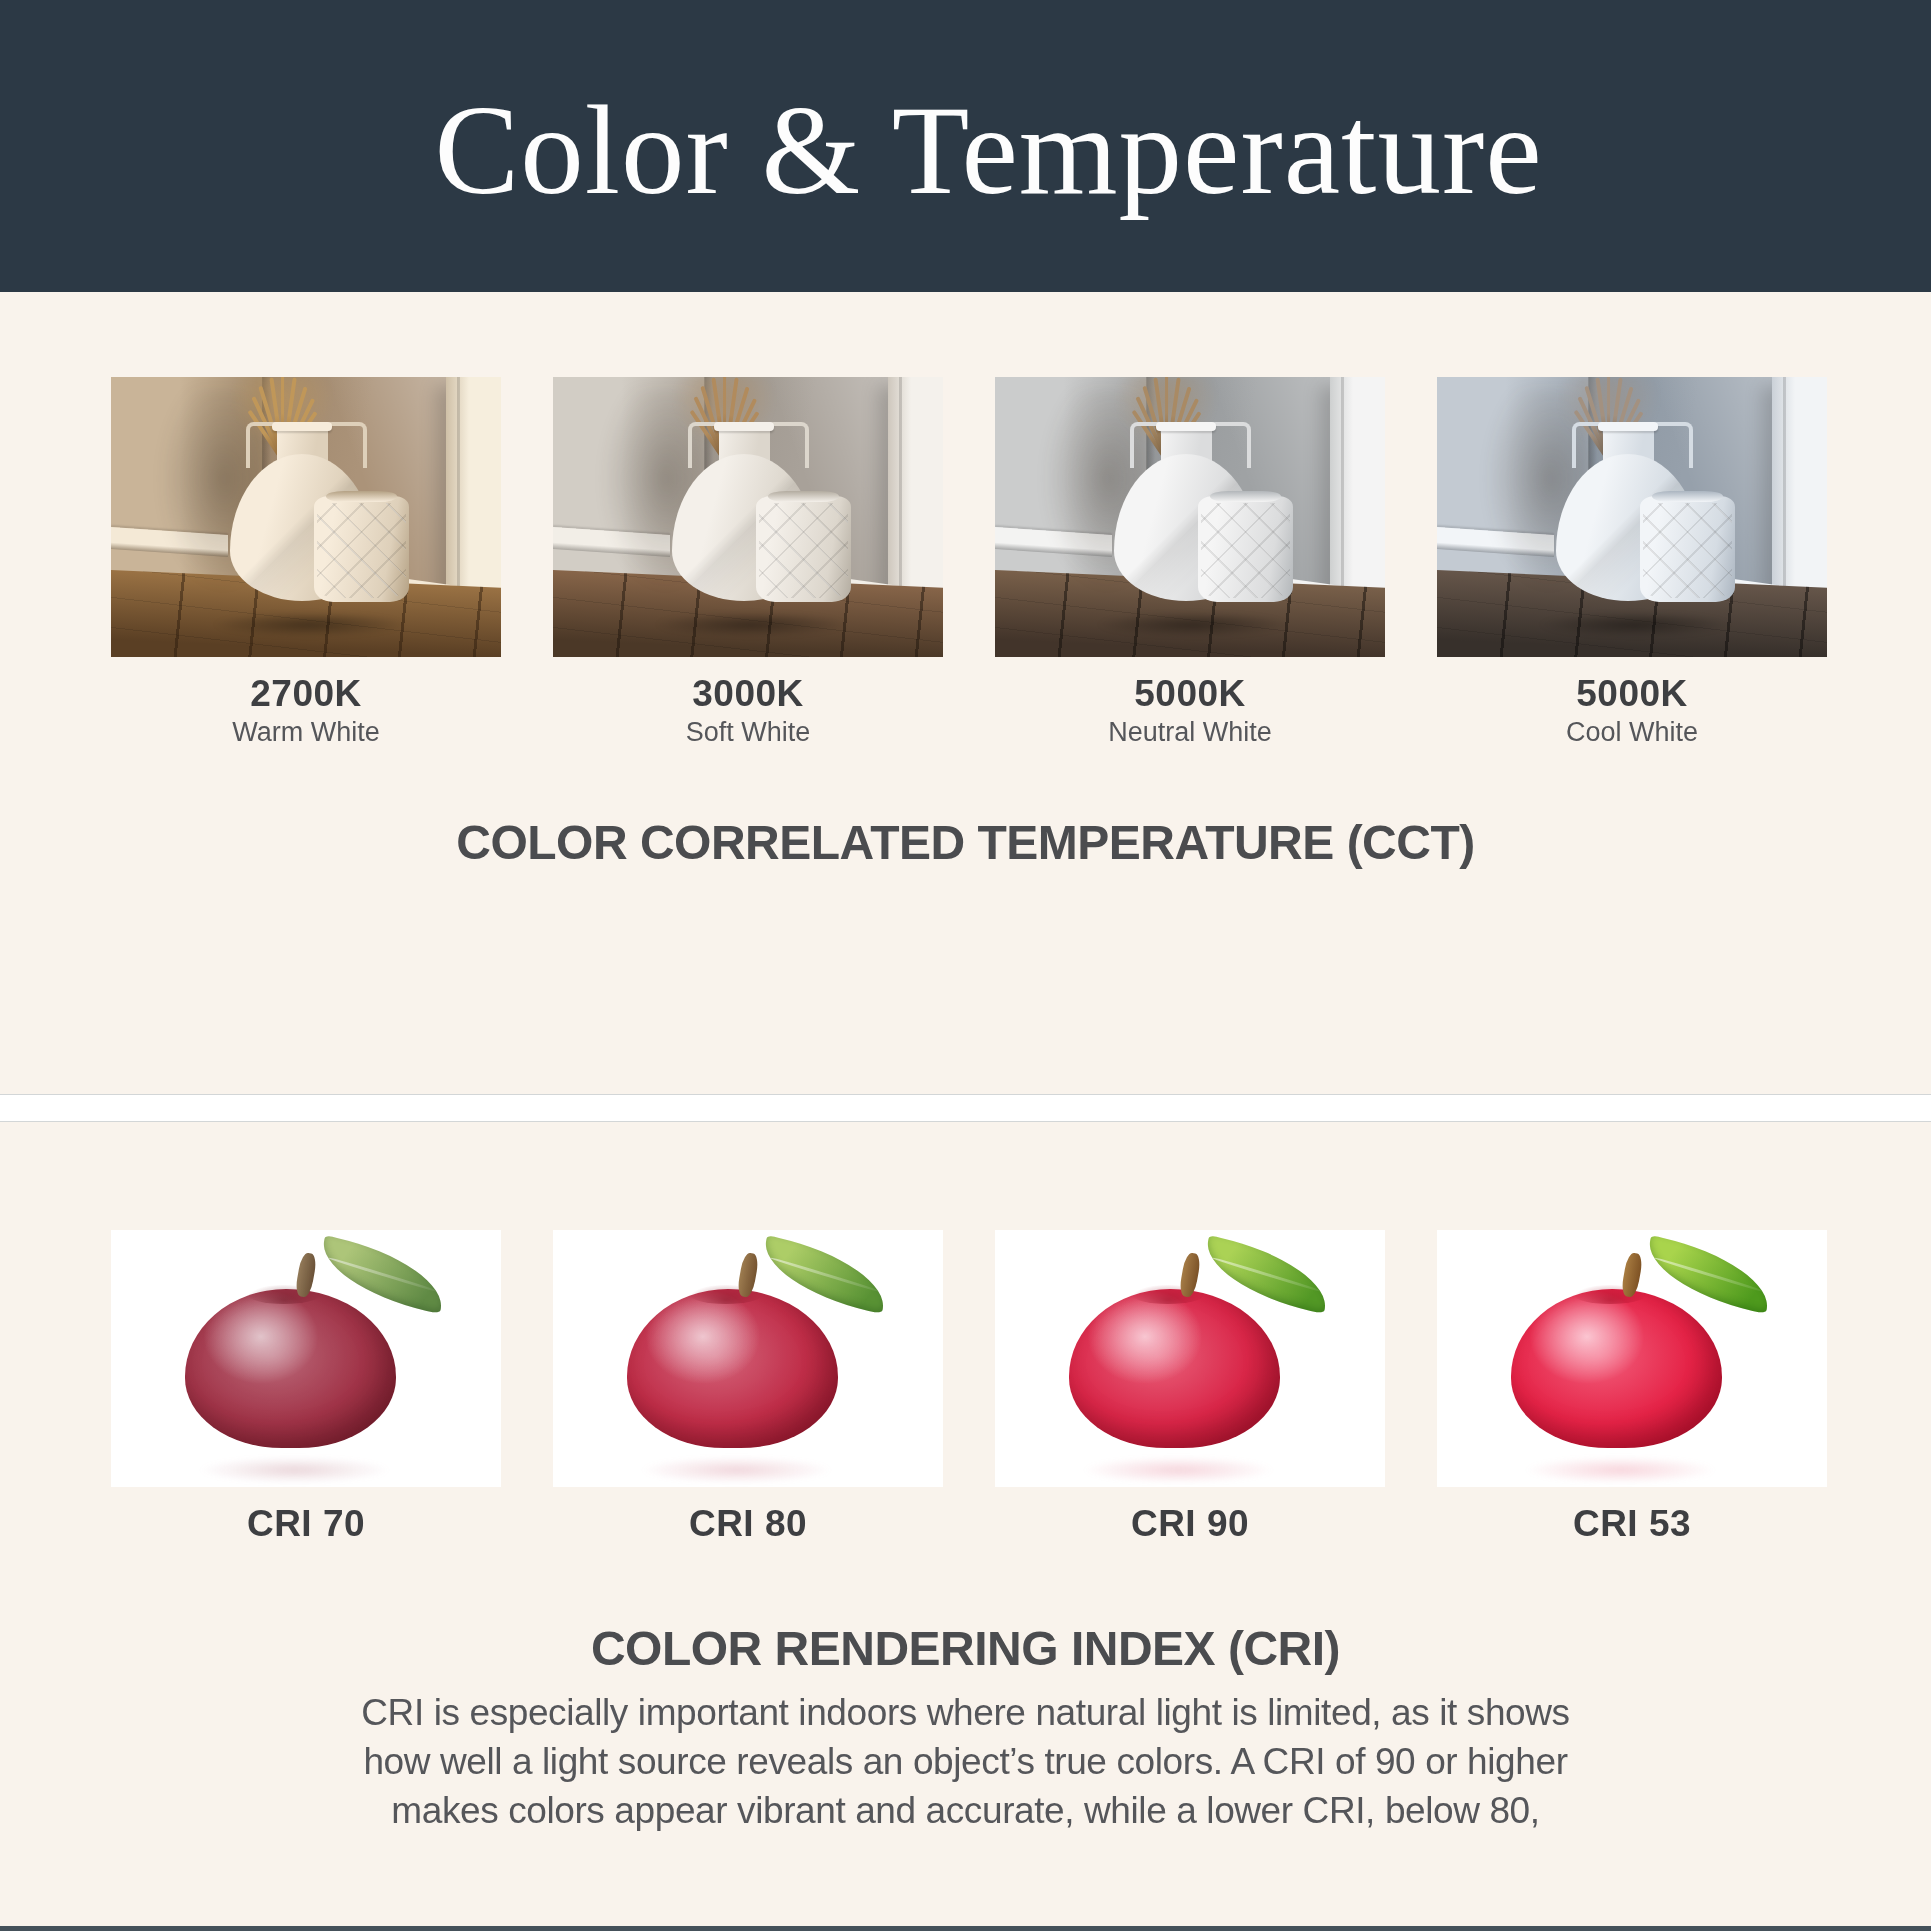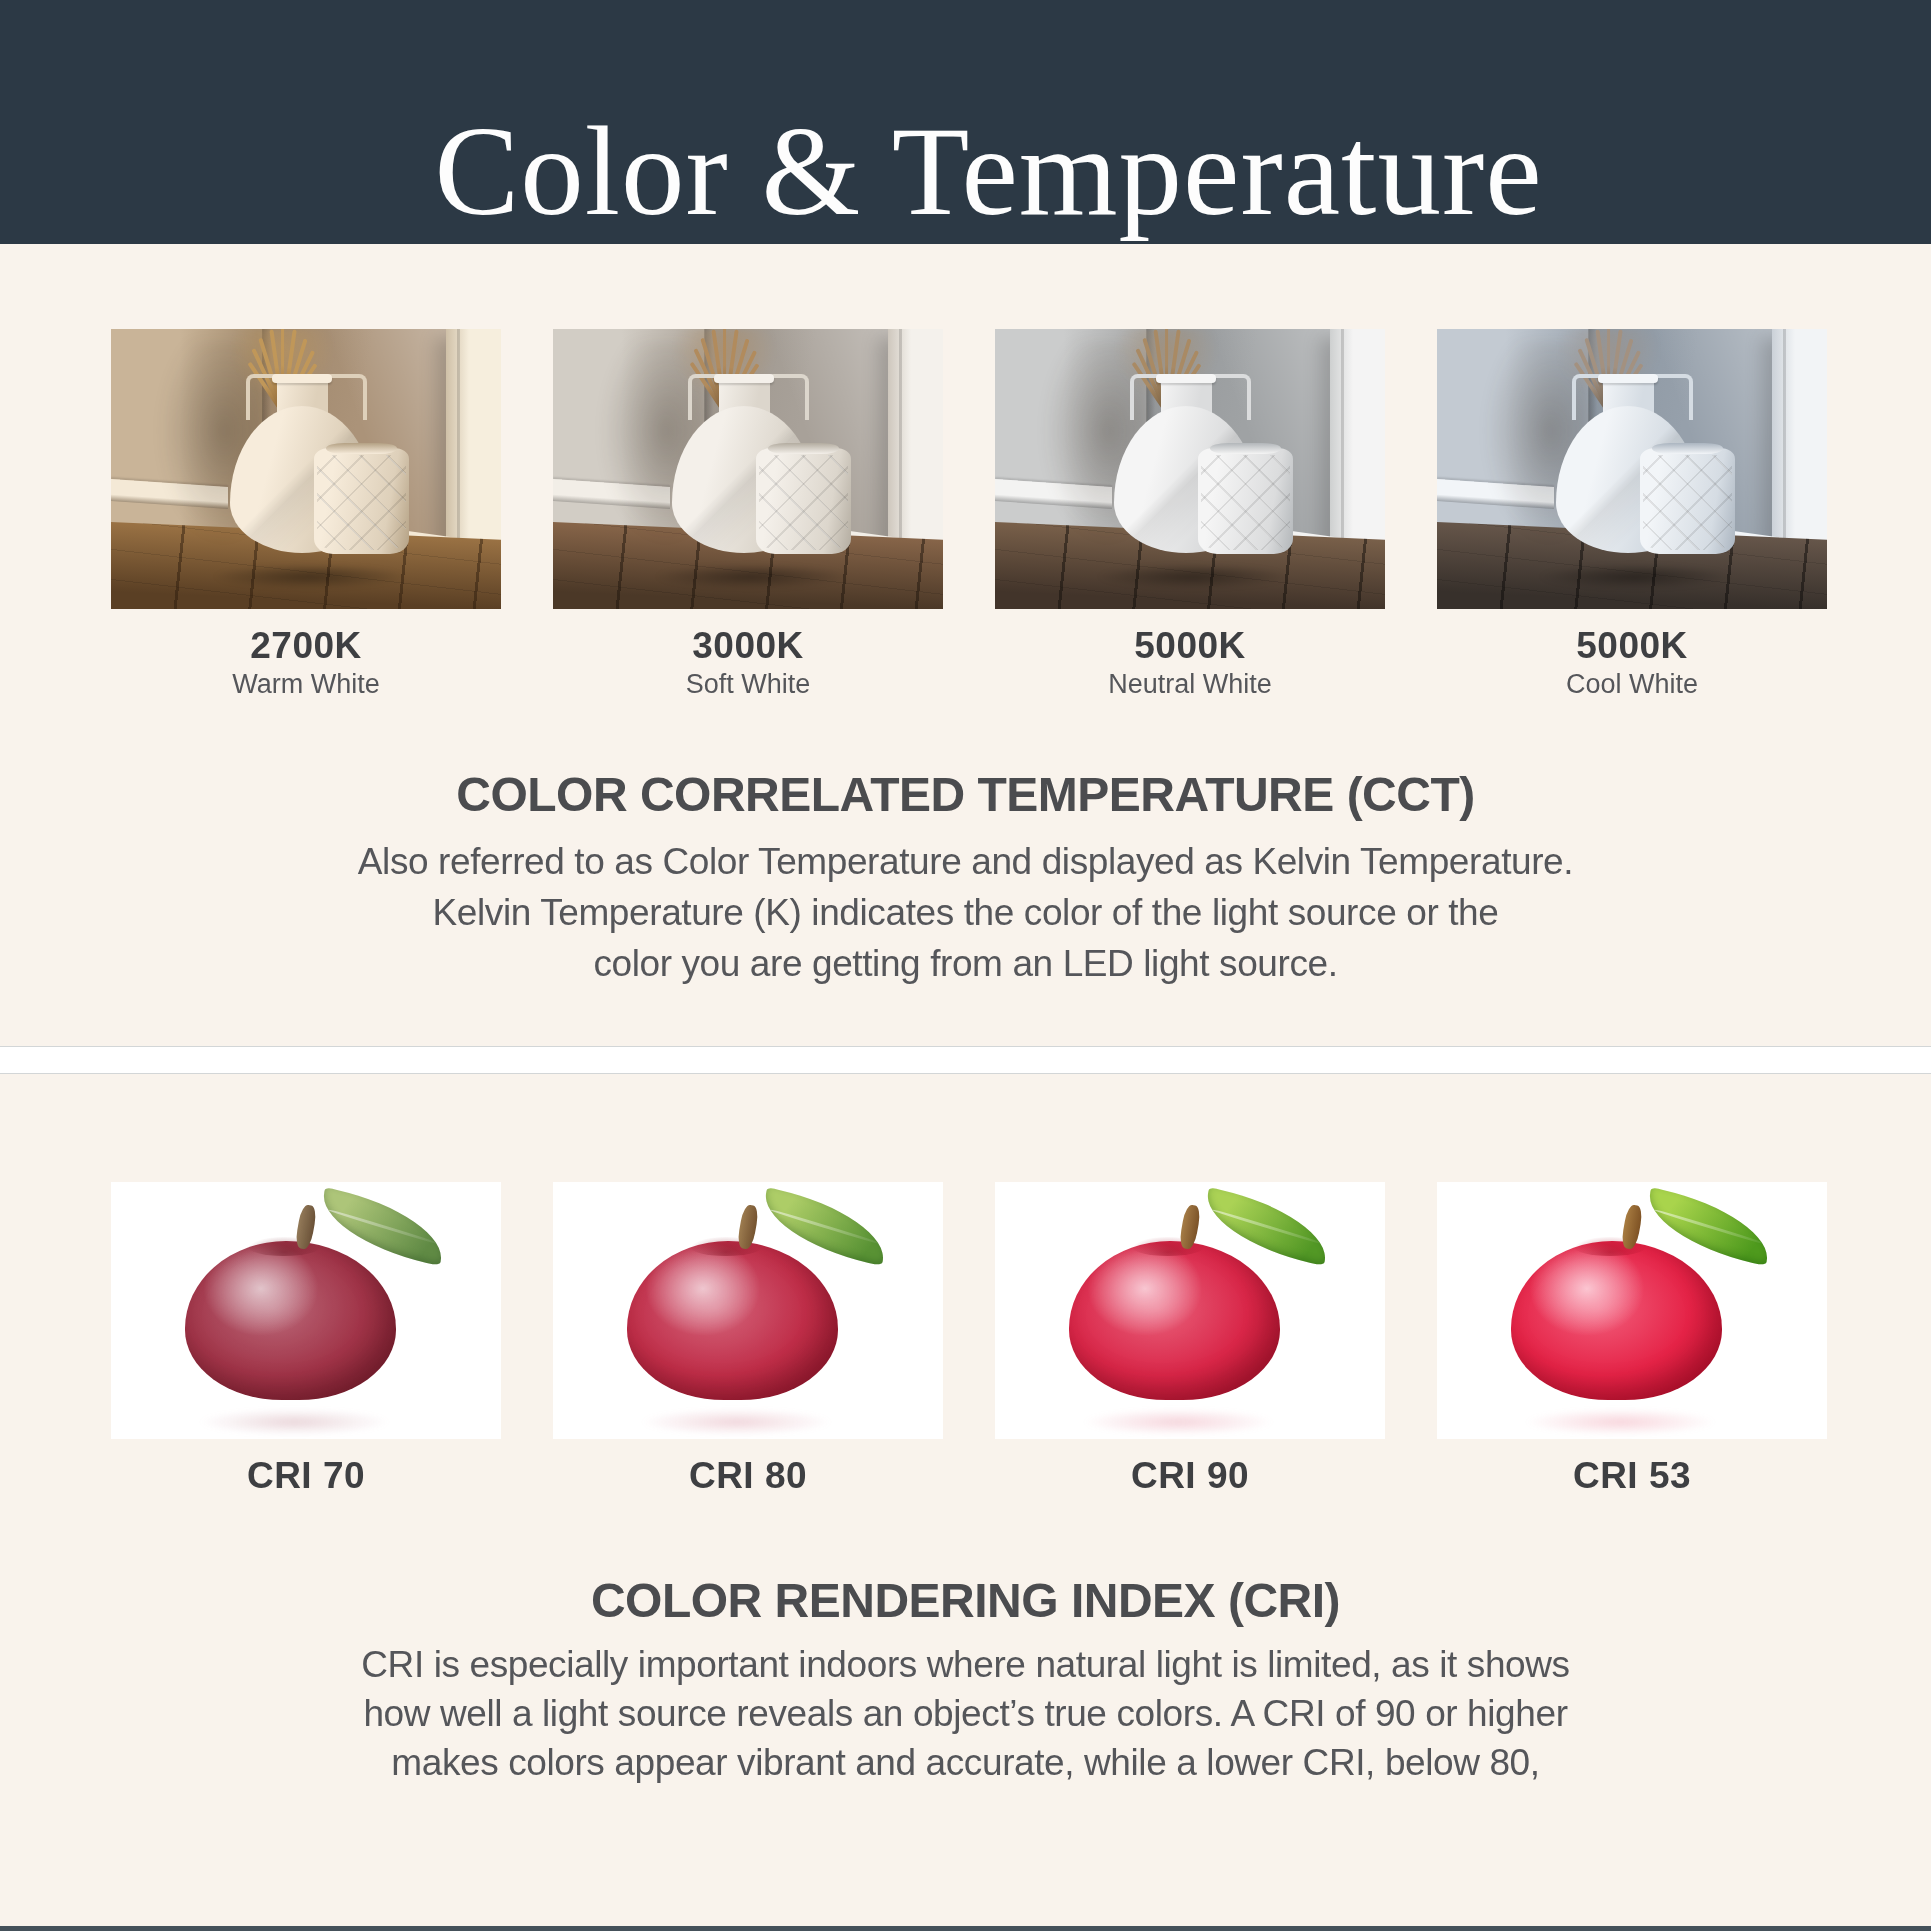--- a/index.html
+++ b/index.html
@@ -4,22 +4,22 @@
 <style>
   html,body{margin:0;padding:0;}
   body{
     width:1931px;height:1931px;position:relative;overflow:hidden;
     background:#f9f3ec;
     font-family:"Liberation Sans",sans-serif;
     -webkit-font-smoothing:antialiased;
   }
   
   .header{
-    height:244px;background:#2c3945;
-    display:flex;align-items:flex-end;justify-content:center;padding-left:46px;
+    height:292px;background:#2c3945;
+    display:flex;align-items:center;justify-content:center;padding-left:46px;
   }
   .title{
     font-family:"Liberation Serif",serif;
     font-size:127px;font-weight:400;color:#fdfdfd;
     letter-spacing:1px;padding-top:9.7px;
   }
   
   .section{position:relative;}
   .sec1{height:802px;}
   .sec2{height:807px;}
@@ -275,25 +275,20 @@
         <div class="v-body"></div>
         <div class="vase-small"></div>
       </div>
       <div class="klabel">5000K</div>
       <div class="ksub">Cool White</div>
     </div>
 
   </div>
 
   <div class="sec-heading">COLOR CORRELATED TEMPERATURE (CCT)</div>
-  <div class="sec-body">
-    <div>Also referred to as Color Temperature and displayed as Kelvin Temperature.</div>
-    <div>Kelvin Temperature (K) indicates the color of the light source or the</div>
-    <div>color you are getting from an LED light source.</div>
-  </div>
 </div>
 
 <div class="divider"></div>
 
 <div class="section sec2">
   <div class="row row2">
 
     <div class="panel">
       <div class="apple-box c70">
         <div class="fruit">

